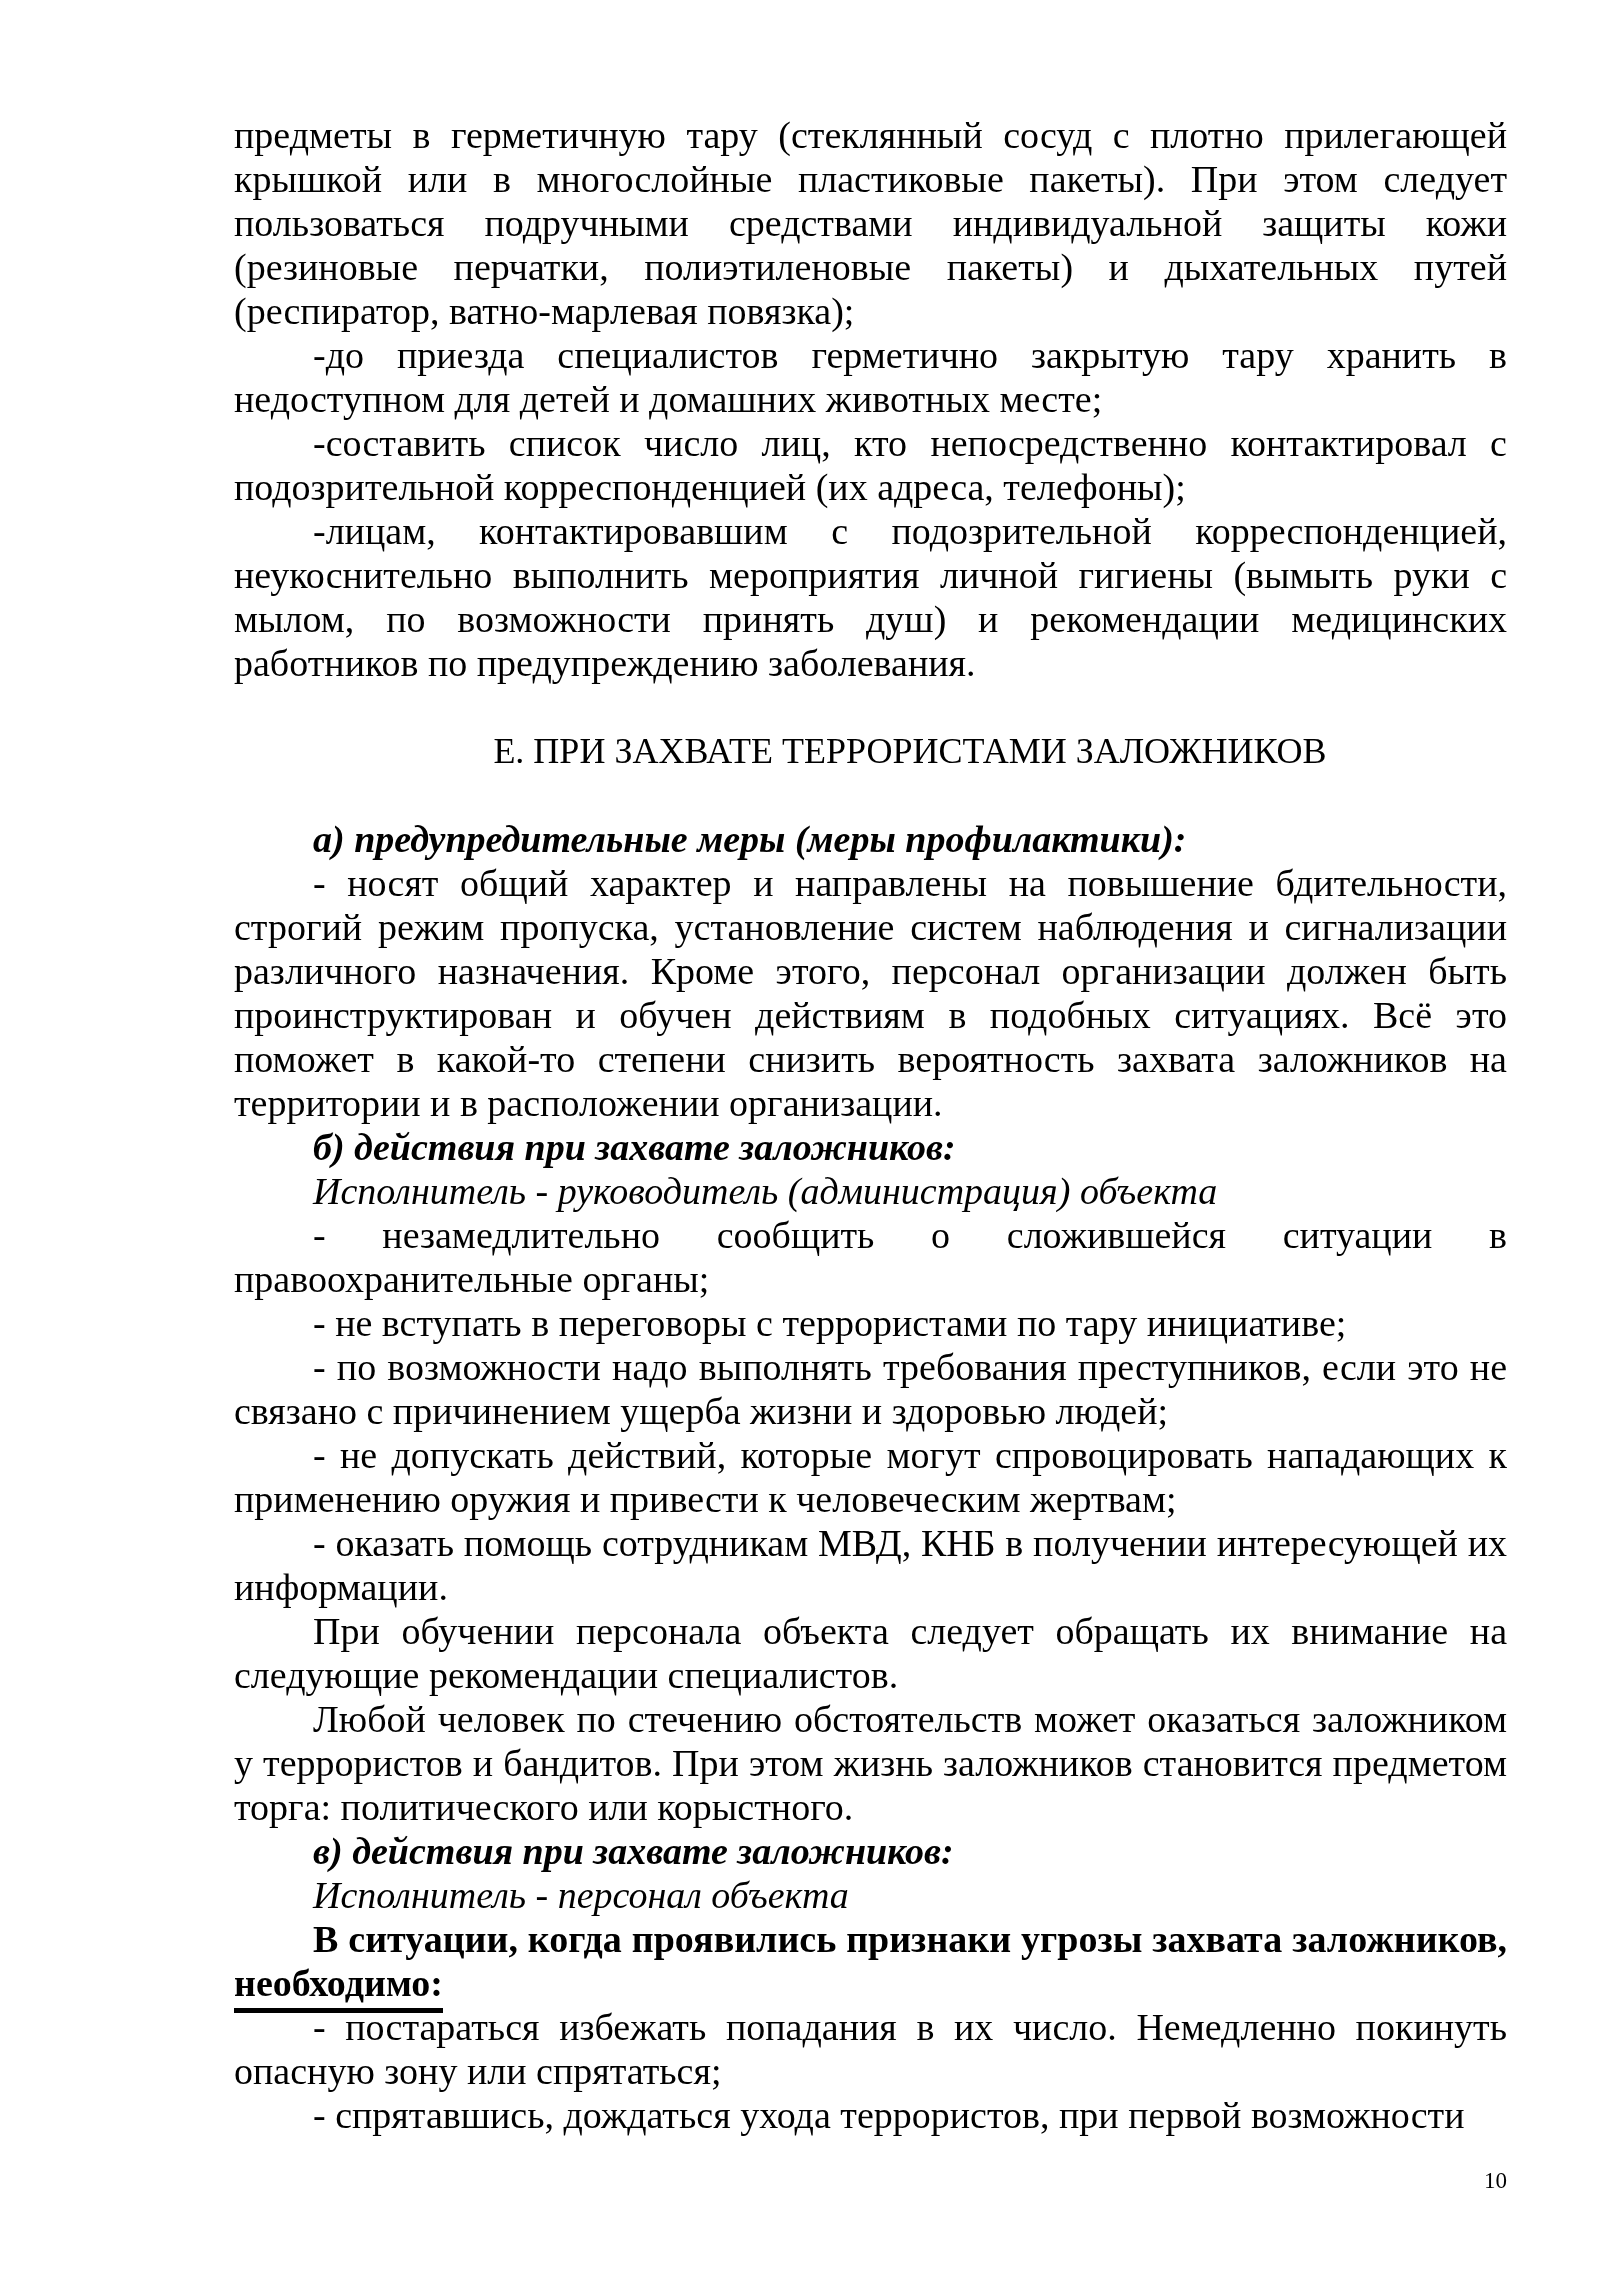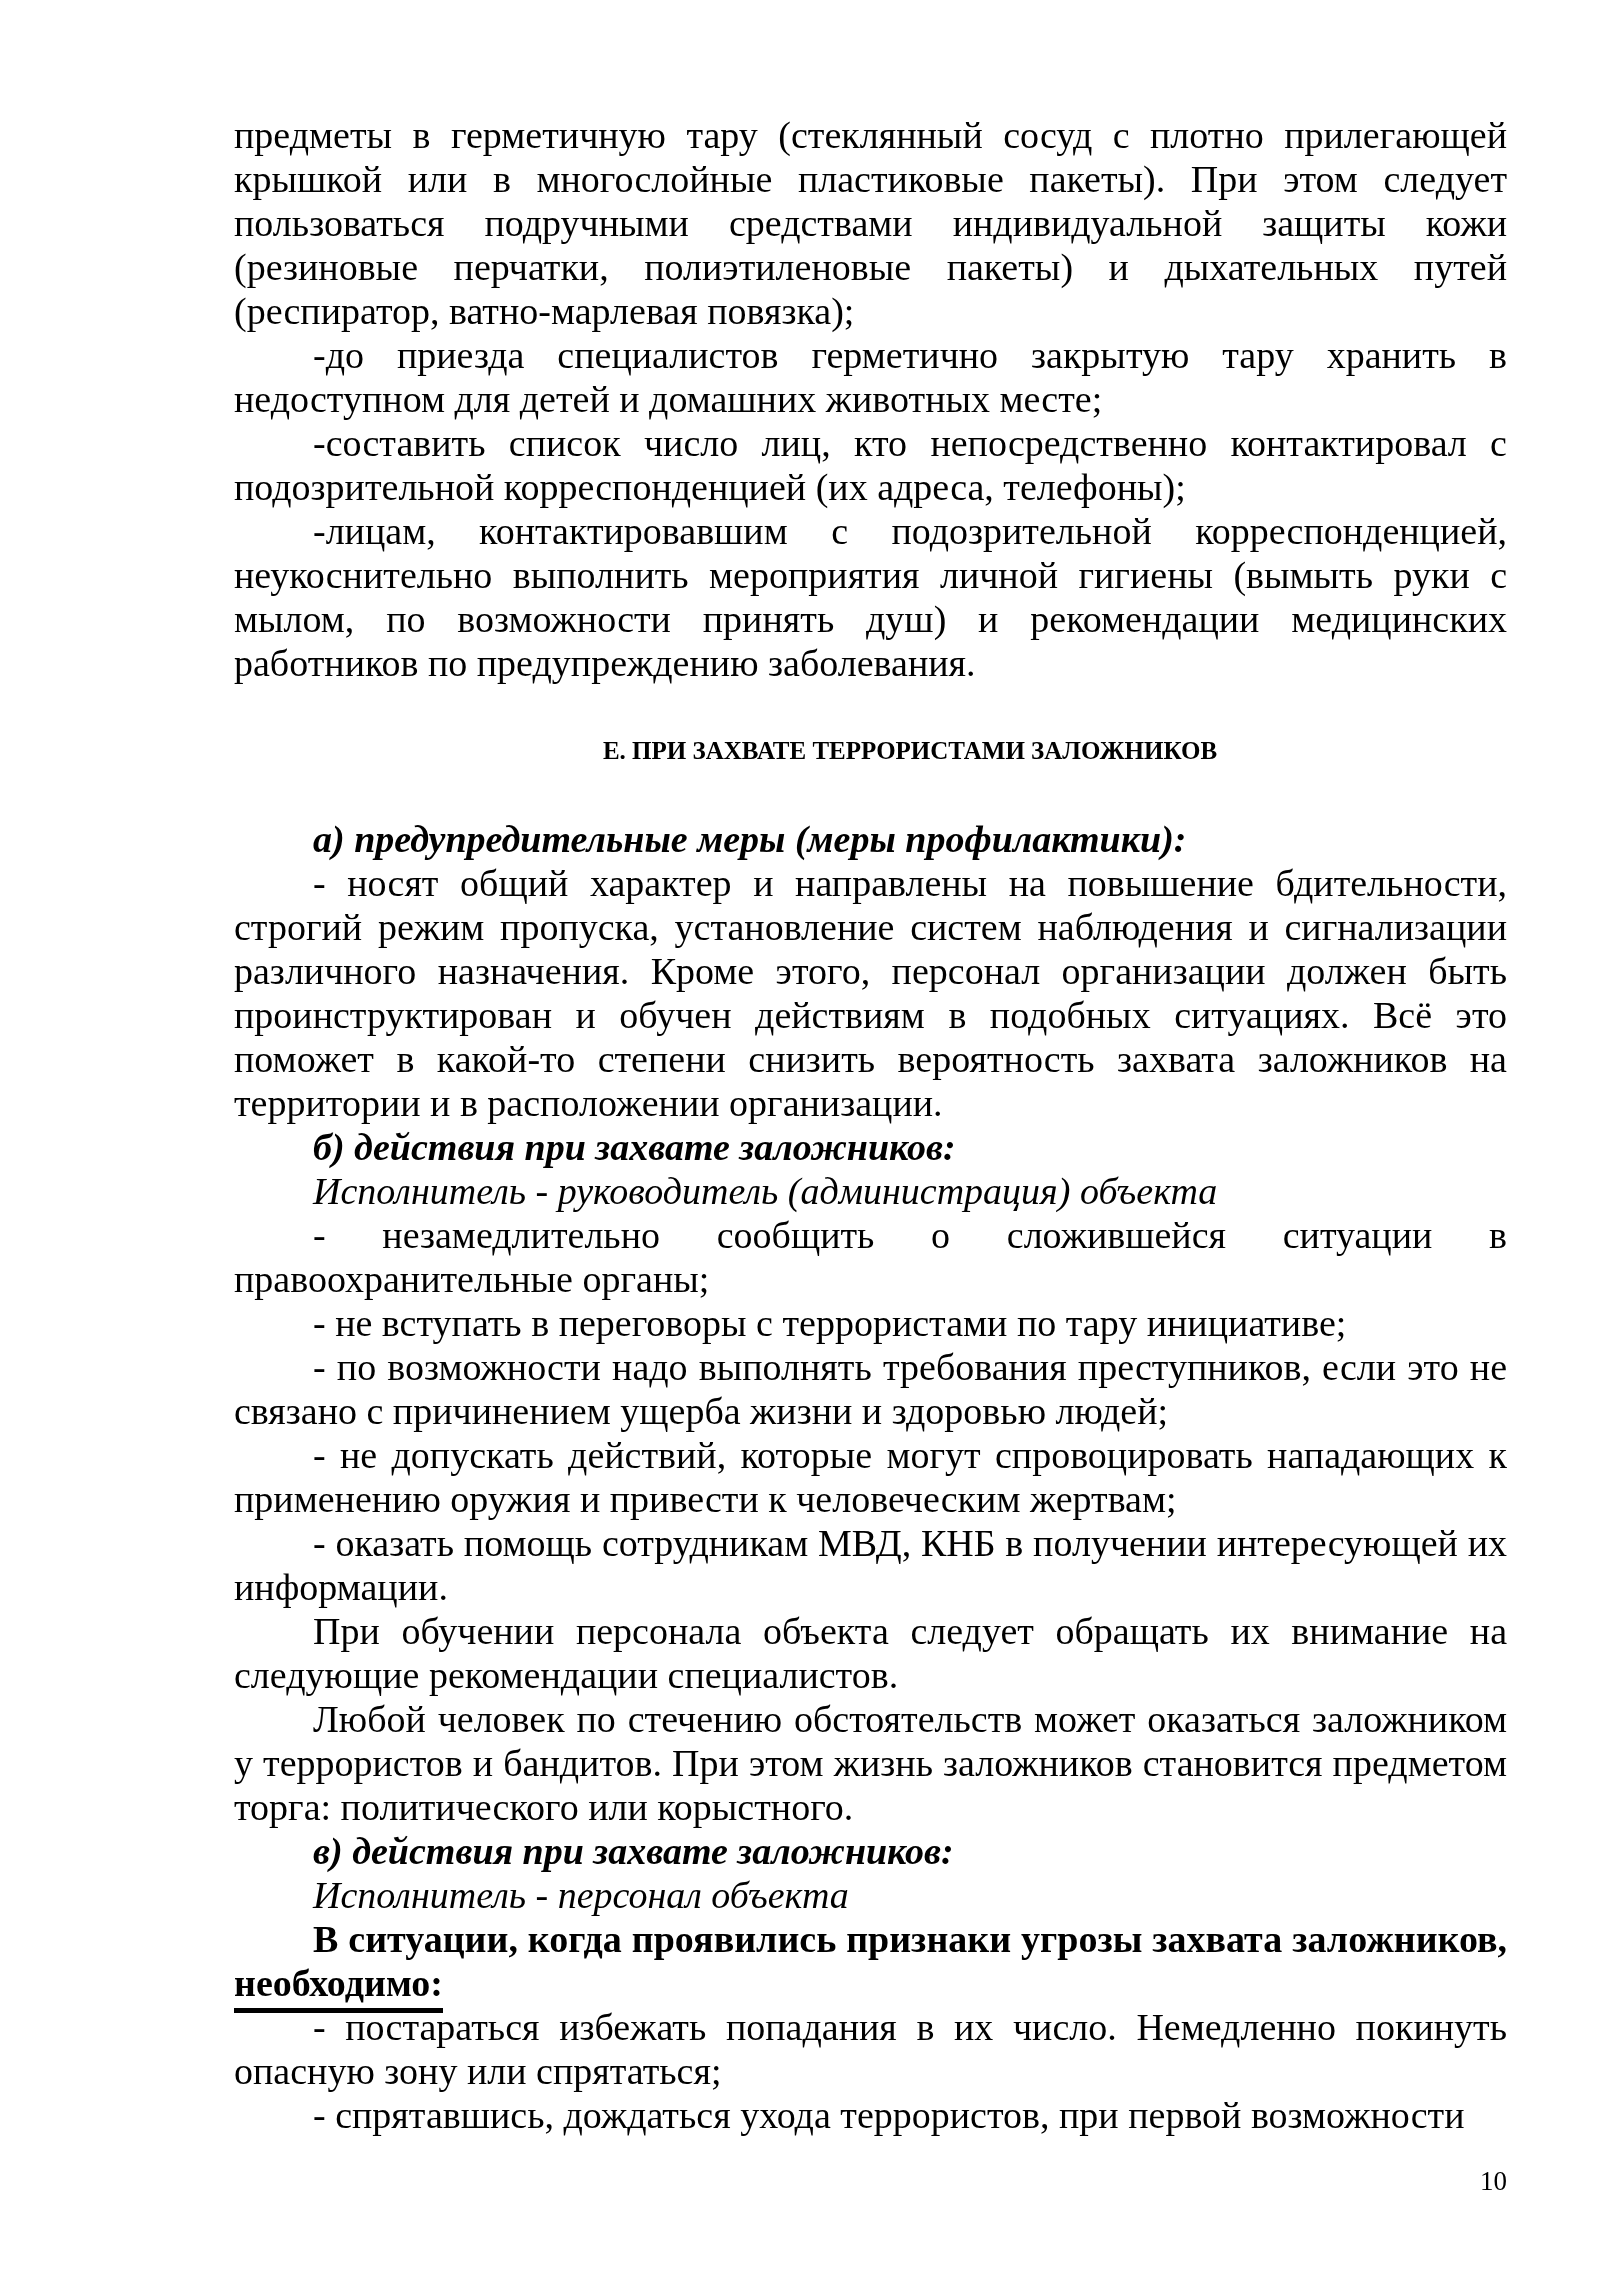--- a/index.html
+++ b/index.html
@@ -32,23 +32,23 @@
     text-indent: 79px;
   }
   .content p.no-indent {
     text-indent: 0;
   }
   .spacer {
     height: 44px;
   }
   .section-heading {
     margin: 0;
-    font-size: 25px;
+    font-size: 36px;
     line-height: 44px;
-    font-weight: bold;
+    font-weight: normal;
     text-align: center;
     text-indent: 79px;
   }
   .bold-italic {
     font-weight: bold;
     font-style: italic;
   }
   .italic {
     font-style: italic;
   }
@@ -56,21 +56,21 @@
     font-weight: bold;
   }
   .underlined {
     border-bottom: 5.2px solid #000000;
     padding-bottom: 4px;
   }
   .page-number {
     position: absolute;
     top: 2125px;
     right: 116px;
-    font-size: 27px;
+    font-size: 23px;
     line-height: 38px;
     text-align: right;
   }
 </style>
 </head>
 <body>
 
 <div class="page">
   <div class="content">
 

